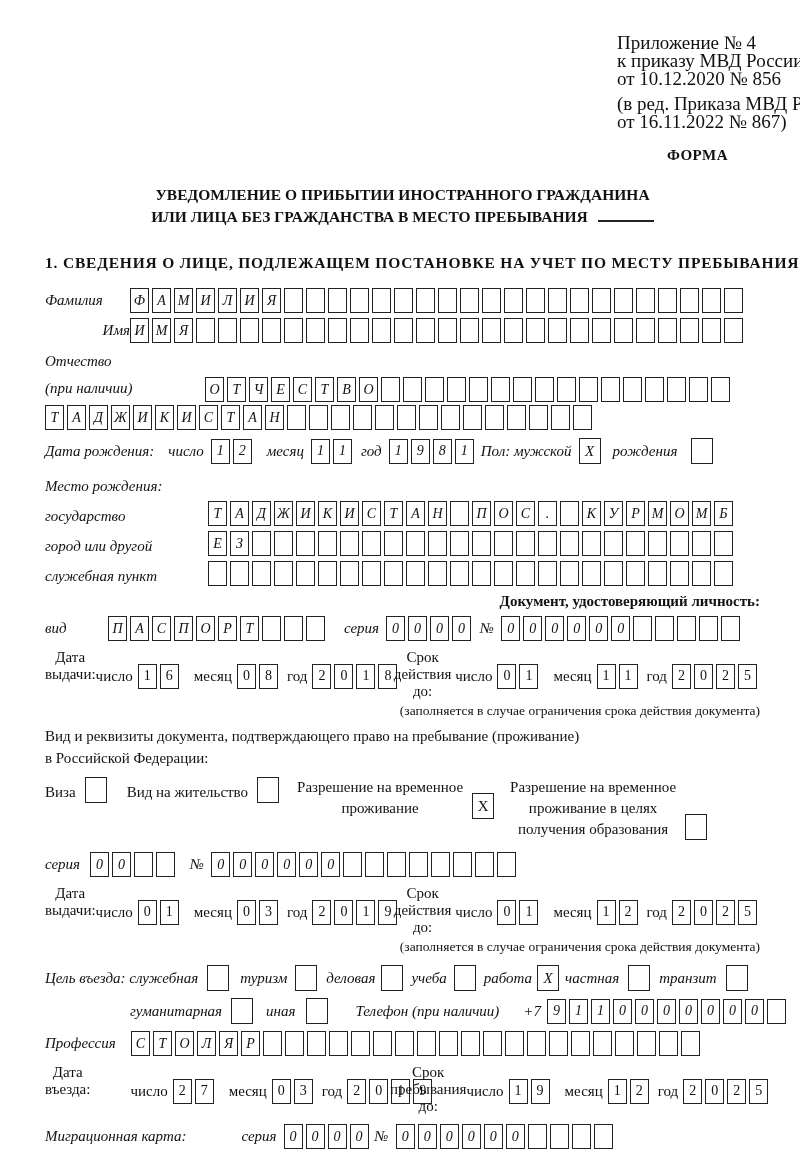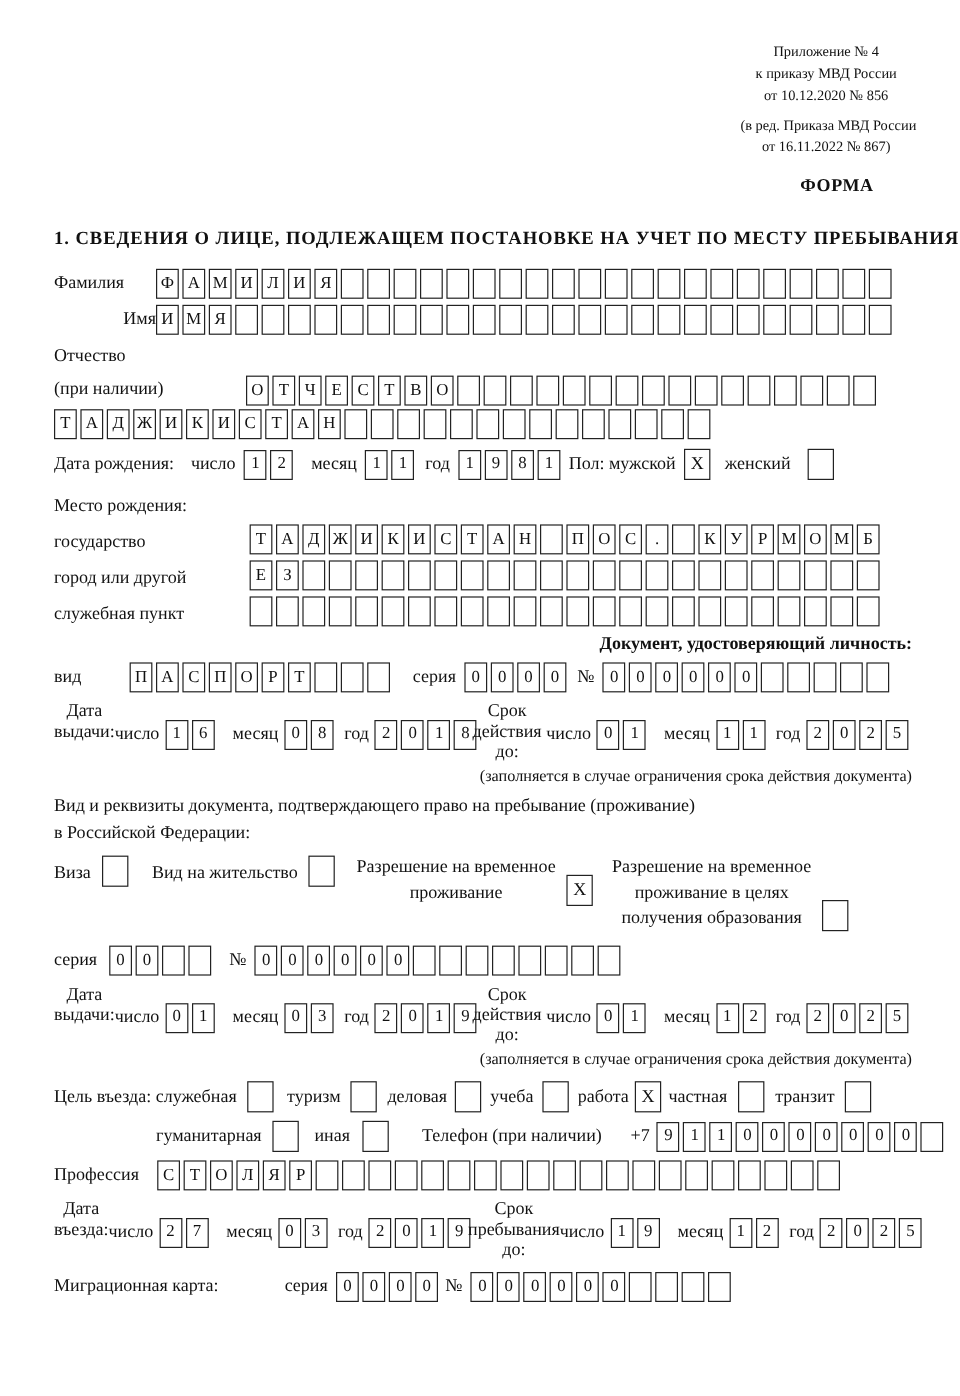--- a/index.html
+++ b/index.html
@@ -1,24 +1,24 @@
 <!DOCTYPE html>
 <html><head>
 <meta charset="utf-8">
 <style>
   html,body{margin:0;padding:0;background:#fff;}
   body{width:800px;height:1163px;overflow:hidden;font-family:"Liberation Serif","DejaVu Serif",serif;color:#111;}
   .page{box-sizing:border-box;width:800px;height:1163px;padding:34px 40px 0 45px;}
-  .hdr{margin-left:572px;font-size:12px;line-height:18px;white-space:nowrap;text-align:center;}
+  .hdr{margin-left:572px;font-size:19px;line-height:18px;white-space:nowrap;}
   .hdr .hline:nth-child(4){margin-top:7px;}
   .forma{ text-align:right;padding-right:32px;font-weight:bold;font-size:15px;margin-top:16px;letter-spacing:.5px;}
   .title{ text-align:center;font-weight:bold;font-size:15.5px;margin-top:20px;line-height:22px;}
   .uline{display:inline-block;width:56px;border-bottom:2px solid #222;margin-left:10px;}
   .s1head{font-weight:bold;font-size:15.5px;letter-spacing:.8px;margin-top:26px;white-space:nowrap;}
-  .row{display:flex;align-items:center;margin-top:5px;}
+  .row{display:flex;align-items:center;margin-top:5px;font-style:italic;}
   .row.start{align-items:flex-end;}
   .lbl{font-size:15px;flex-shrink:0;}
   .cellrow{display:flex;flex-wrap:nowrap;}
   .cell{box-sizing:border-box;display:inline-flex;align-items:center;justify-content:center;
         width:19px;height:25px;border:1.7px solid #222;margin-right:3px;flex-shrink:0;
         font-size:14px;font-family:"Liberation Serif",serif;}
   .cbox{box-sizing:border-box;display:inline-flex;align-items:center;justify-content:center;
         width:22px;height:26px;border:1.8px solid #222;font-size:15px;flex-shrink:0;}
   .seglbl{font-size:15px;margin:0 7px 0 12px;flex-shrink:0;}
   .center-b{text-align:right;font-weight:bold;font-size:15px;margin-top:9px;}
@@ -46,20 +46,24 @@
   <div class="hdr">
     <div class="hline">Приложение № 4</div>
     <div class="hline">к приказу МВД России</div>
     <div class="hline">от 10.12.2020 № 856</div>
     <div class="hline">(в ред. Приказа МВД России</div>
     <div class="hline">от 16.11.2022 № 867)</div>
   </div>
 
   <div class="forma">ФОРМА</div>
 
+  <div class="title">
+    <div>УВЕДОМЛЕНИЕ О ПРИБЫТИИ ИНОСТРАННОГО ГРАЖДАНИНА</div>
+    <div><span>ИЛИ ЛИЦА БЕЗ ГРАЖДАНСТВА В МЕСТО ПРЕБЫВАНИЯ</span><span class="uline"></span></div>
+  </div>
 
   <div class="s1head">1. СВЕДЕНИЯ О ЛИЦЕ, ПОДЛЕЖАЩЕМ ПОСТАНОВКЕ НА УЧЕТ ПО МЕСТУ ПРЕБЫВАНИЯ</div>
 
   <div class="row" style="margin-top:16px;">
     <span class="lbl" style="width:85px;">Фамилия</span>
     <span class="cellrow">
         <span class="cell">Ф</span>
         <span class="cell">А</span>
         <span class="cell">М</span>
         <span class="cell">И</span>
@@ -201,21 +205,21 @@
       </span>
     <span class="seglbl" style="margin-left:6px;">год</span>
     <span class="cellrow">
         <span class="cell">1</span>
         <span class="cell">9</span>
         <span class="cell">8</span>
         <span class="cell">1</span>
       </span>
     <span class="lbl" style="margin-left:4px;">Пол: мужской</span>
     <span class="cbox" style="margin-left:7px;">X</span>
-    <span class="lbl" style="margin-left:12px;">женский</span>
+    <span class="lbl" style="margin-left:12px;">рождения</span>
     <span class="cbox" style="margin-left:14px;"></span>
   </div>
 
   <div class="row start" style="margin-top:7px;">
     <span class="lblcol" style="width:163px;">
       <div>Место рождения:</div>
       <div>государство</div>
       <div>город или другой</div>
       <div>служебная пункт</div>
     </span>
@@ -557,21 +561,21 @@
         <span class="cell"></span>
         <span class="cell"></span>
         <span class="cell"></span>
         <span class="cell"></span>
         <span class="cell"></span>
         <span class="cell"></span>
       </span>
   </div>
 
   <div class="dates">
-    <div class="dhalf" style="width:345px;">
+    <div class="dhalf" style="width:345px;gap:40px;">
       <div class="dhead" style="width:290px;">Дата въезда:</div>
       <div class="drow">
         <span class="dl">число</span>
         <span class="cellrow">
             <span class="cell">2</span>
             <span class="cell">7</span>
           </span>
         <span class="dl2">месяц</span>
         <span class="cellrow">
             <span class="cell">0</span>

